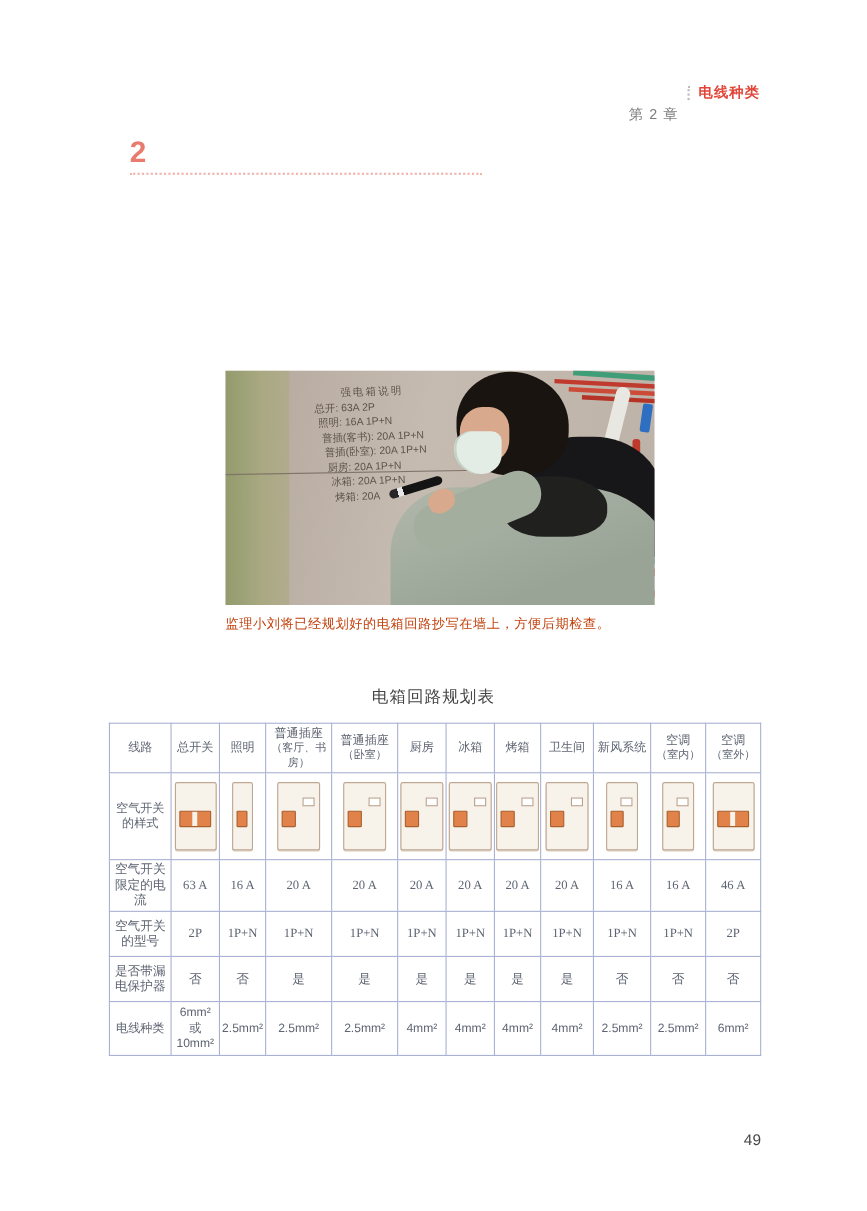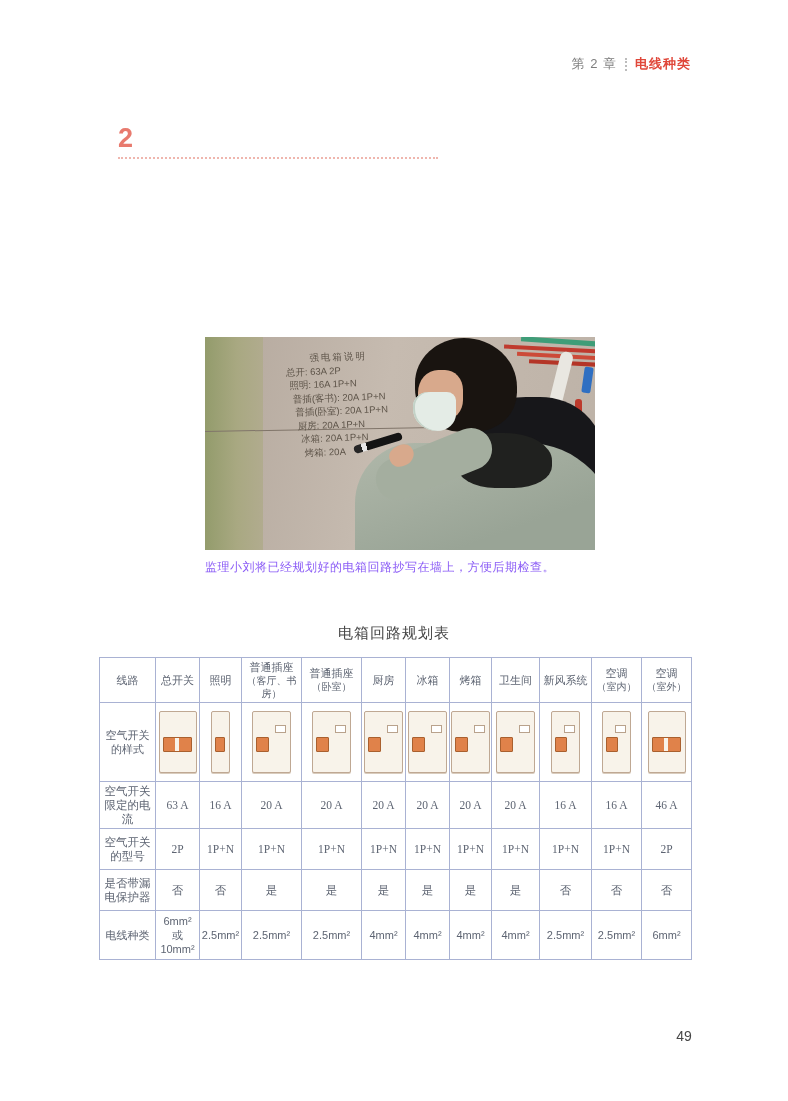--- a/index.html
+++ b/index.html
@@ -1,21 +1,21 @@
 <!DOCTYPE html>
 <html><head>
 <meta charset="utf-8">
 <style>
   html,body{margin:0;padding:0;background:#ffffff;}
   .page{position:relative;width:788px;height:1101px;background:#fff;overflow:hidden;
         font-family:"Liberation Sans","DejaVu Sans",sans-serif;color:#3d3d3d;}
 
   
   .run-head{position:absolute;top:55px;right:97px;font-size:13px;display:flex;align-items:center;}
-  .run-head .chapter{color:#7d7d7d;letter-spacing:1px;}
+  .run-head .chapter{color:#7d7d7d;letter-spacing:1px;margin-top:40px;}
   .run-head .divider{display:inline-block;width:0;height:13px;border-left:2px dotted #bcbcbc;margin:0 8px;}
   .run-head .book-sec{color:#e0473a;font-weight:bold;letter-spacing:1px;}
 
   
   .section-head{position:absolute;left:118px;top:123px;display:flex;align-items:baseline;color:#e87a6e;font-weight:bold;}
   .section-num{font-size:27px;margin-right:30px;}
   .section-title{font-size:23px;letter-spacing:1.5px;}
   .dotted-rule{position:absolute;left:118px;top:157px;width:320px;height:0;border-bottom:2px dotted #efb6ae;}
 
   
@@ -67,21 +67,21 @@
   .ph-collar{position:absolute;left:252px;top:96px;width:95px;height:55px;background:#20211f;
              border-radius:40% 50% 40% 40%;}
   .ph-arm{position:absolute;left:168px;top:106px;width:122px;height:42px;background:#a4ae9f;
           border-radius:22px;transform:rotate(-22deg);}
   .ph-hand{position:absolute;left:184px;top:108px;width:25px;height:21px;background:#d8a98c;
            border-radius:50% 42% 52% 42%;transform:rotate(-20deg);}
   .ph-marker{position:absolute;left:148px;top:102px;width:50px;height:8px;border-radius:4px;
              background:linear-gradient(90deg,#262626 0 8px,#e6e6e6 8px 13px,#141414 13px);transform:rotate(-17deg);}
 
   
-  .caption{position:absolute;left:205px;top:559px;width:400px;font-size:12px;color:#8b5cf6;letter-spacing:.5px;}
+  .caption{position:absolute;left:205px;top:559px;width:400px;font-size:12px;color:#c2410c;letter-spacing:.5px;}
 
   
   .table-title{position:absolute;left:0;top:624px;width:788px;text-align:center;font-size:15px;color:#464646;letter-spacing:1px;}
   table.circuit{position:absolute;left:99px;top:657px;border-collapse:collapse;table-layout:fixed;
                 font-family:"Liberation Sans","DejaVu Sans",sans-serif;}
   table.circuit td,table.circuit th{border:1px solid #a9b2d3;text-align:center;vertical-align:middle;
                 padding:2px 1px;color:#5d6472;font-weight:normal;overflow:hidden;}
   tr.row-head th{height:40px;font-size:11px;line-height:13px;}
   tr.row-head .col-sub{font-size:10px;}
   td.rowlabel{font-size:11px;line-height:14px;padding:2px 4px;}

